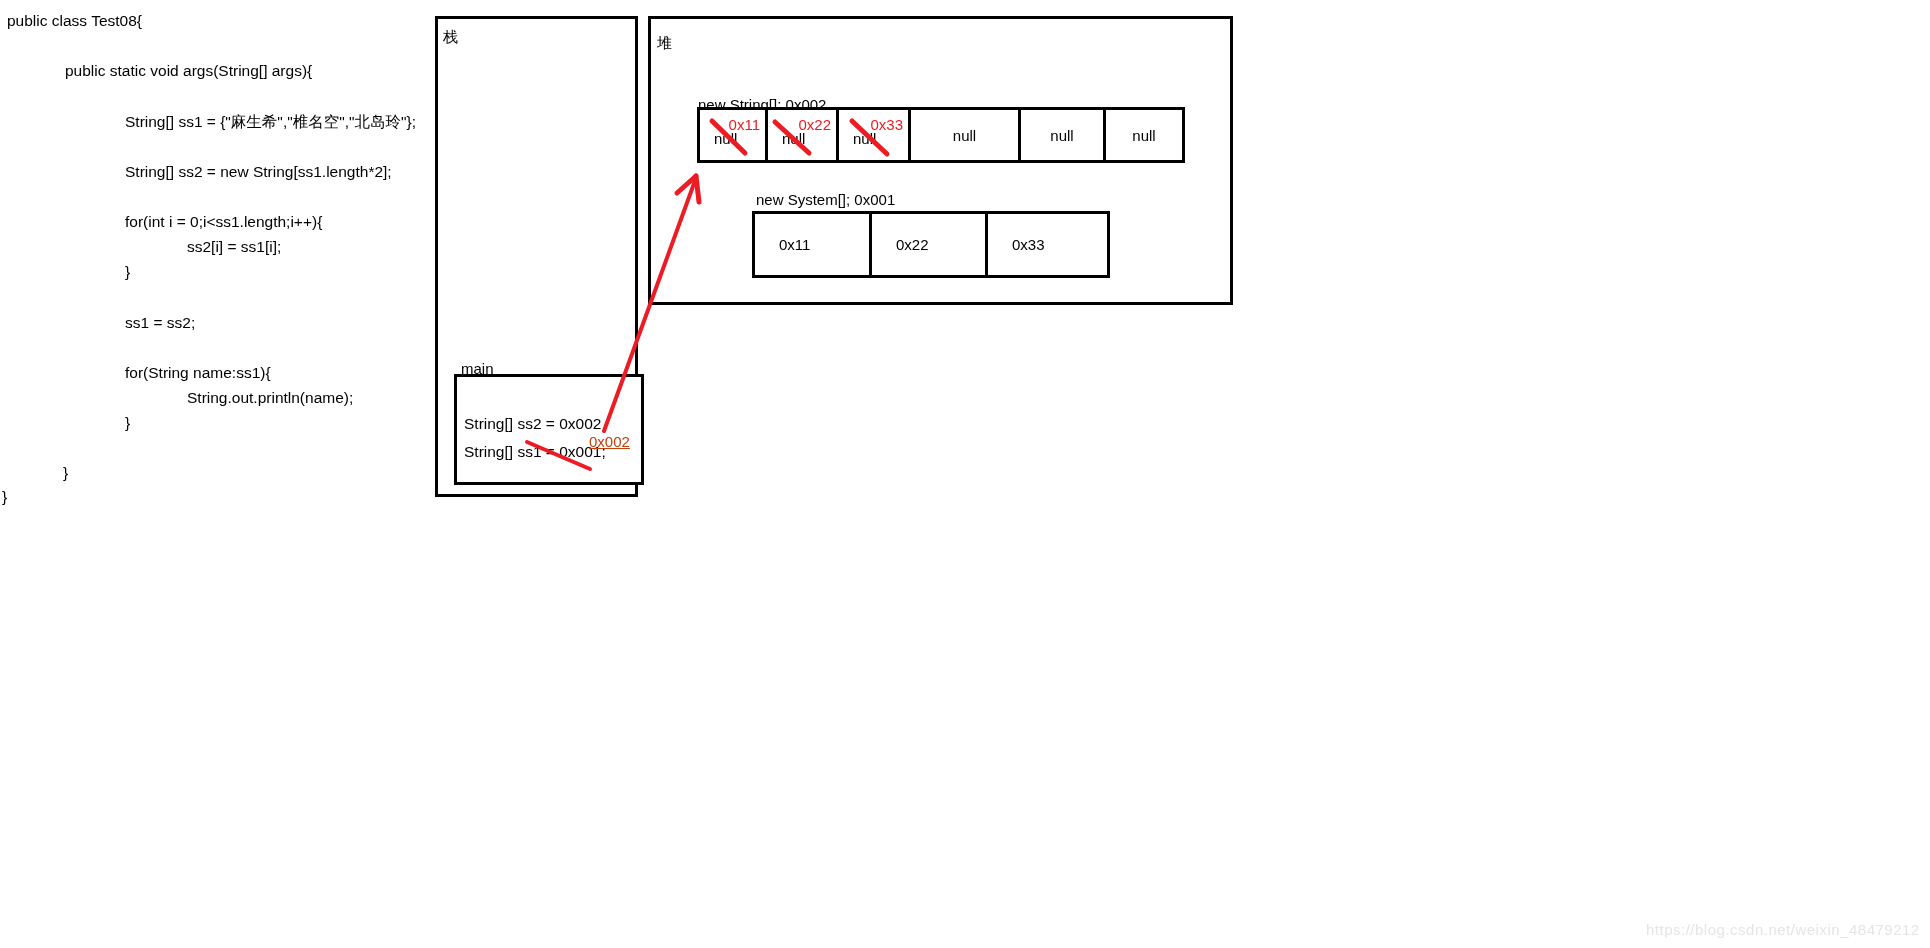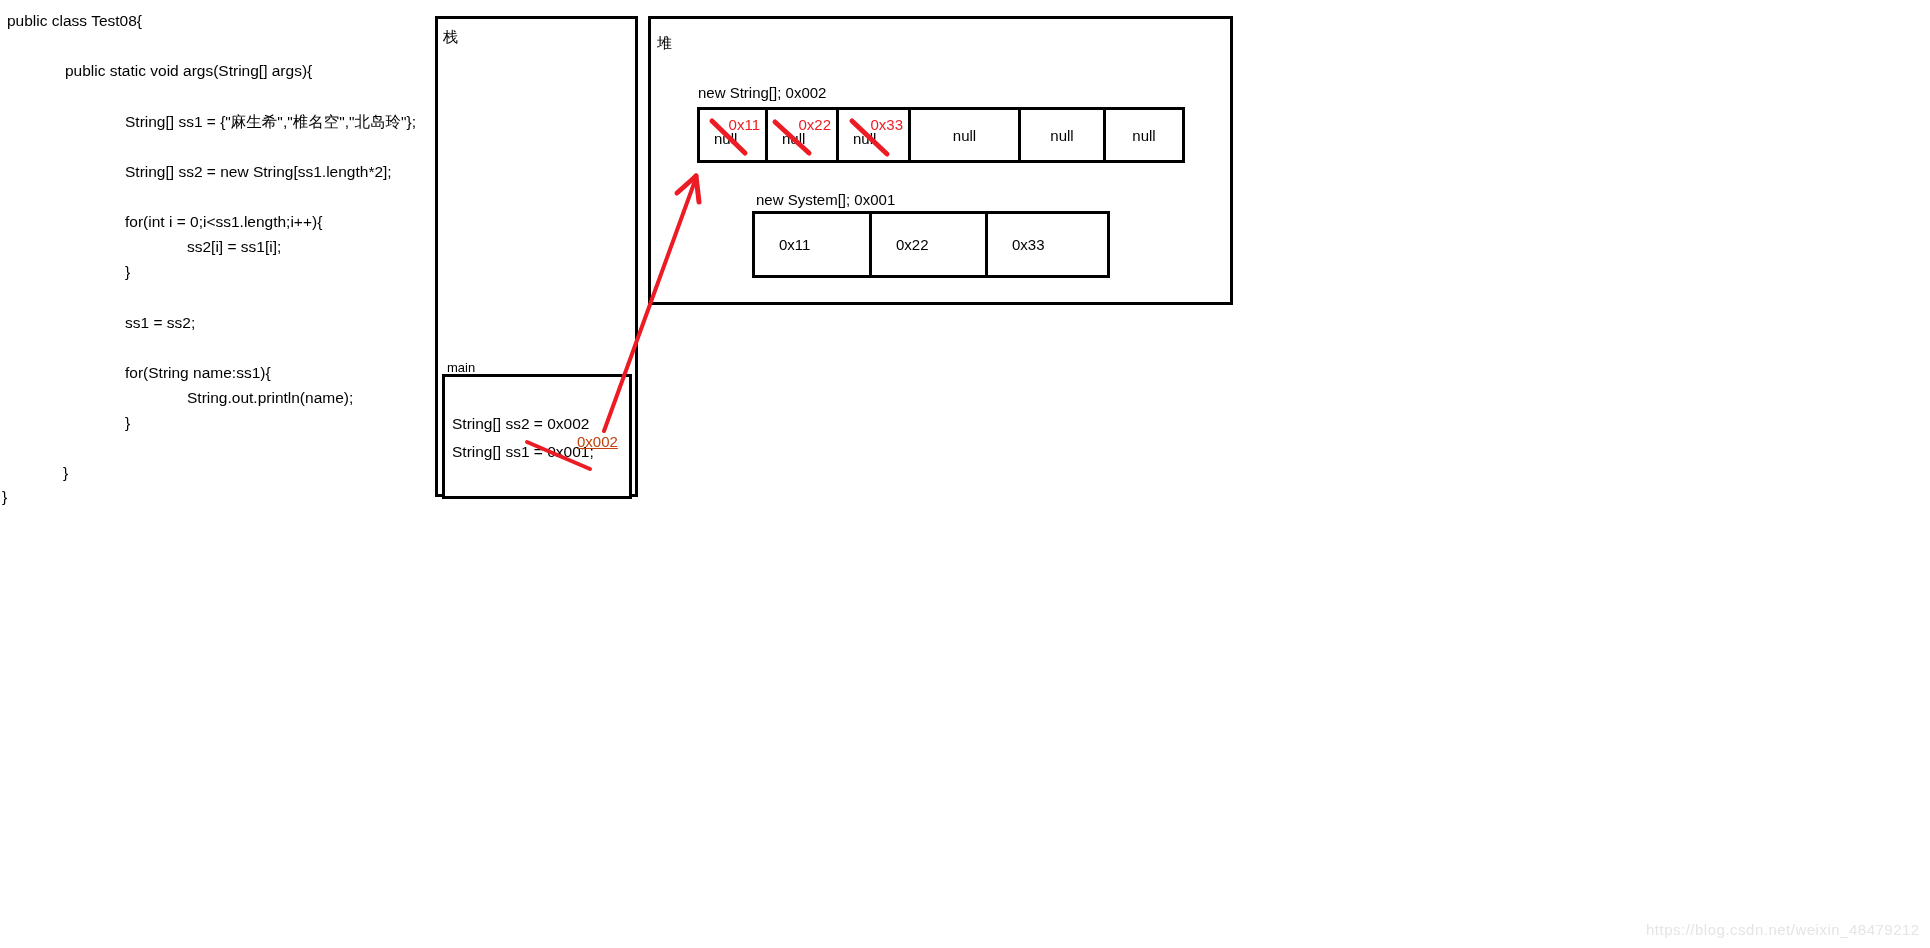--- a/index.html
+++ b/index.html
@@ -37,32 +37,32 @@
     <div class="code-line" style="left:125px;top:314px">ss1 = ss2;</div>
     <div class="code-line" style="left:125px;top:364px">for(String name:ss1){</div>
     <div class="code-line" style="left:187px;top:389px">String.out.println(name);</div>
     <div class="code-line" style="left:125px;top:414px">}</div>
     <div class="code-line" style="left:63px;top:464px">}</div>
     <div class="code-line" style="left:2px;top:488px">}</div>
   </div>
 
   <div class="box" style="left:435px;top:16px;width:203px;height:481px">
     <div class="lbl" style="left:5px;top:9px">栈</div>
-    <div class="lbl" style="left:9px;top:341px;font-size:13px">main</div>
-    <div class="box" style="left:4px;top:355px;width:190px;height:125px">
+    <div class="lbl" style="left:23px;top:341px;font-size:15px">main</div>
+    <div class="box" style="left:16px;top:355px;width:190px;height:111px">
       <div class="lbl" style="left:7px;top:38px;font-size:15.5px">String[] ss2 = 0x002</div>
       <div class="lbl" style="left:7px;top:66px;font-size:15.5px">String[] ss1 = 0x001;</div>
       <div class="lbl red" style="left:132px;top:56px">0x002</div>
     </div>
   </div>
 
   <div class="box" style="left:648px;top:16px;width:585px;height:289px">
     <div class="lbl" style="left:6px;top:15px">堆</div>
 
-    <div class="lbl" style="left:47px;top:65px">new String[]; 0x002</div>
+    <div class="lbl" style="left:47px;top:77px">new String[]; 0x002</div>
     <div class="array" style="left:46px;top:88px;width:488px;height:56px">
       <div class="cell" style="width:68px">
         <span class="val">null</span>
         <span class="red-addr">0x11</span>
       </div>
       <div class="cell" style="width:71px">
         <span class="val">null</span>
         <span class="red-addr">0x22</span>
       </div>
       <div class="cell" style="width:72px">

